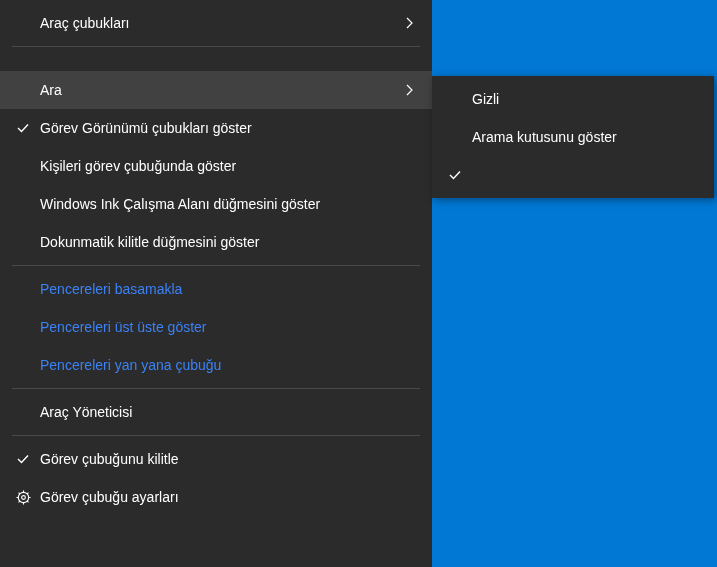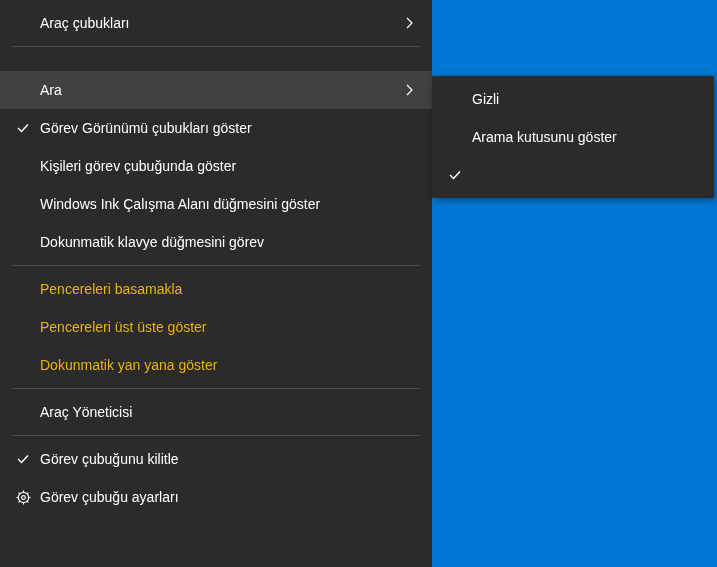--- a/index.html
+++ b/index.html
@@ -42,21 +42,21 @@
       height: 38px;
       padding: 0 18px 0 10px;
       cursor: default;
       position: relative;
     }
     .menu-item.highlighted {
       background: #414141;
       margin-top: 24px;
     }
     .menu-item.disabled {
-      color: #eab308;
+      color: #3b82f6;
     }
     .icon-slot {
       width: 26px;
       display: flex;
       align-items: center;
       justify-content: center;
       flex-shrink: 0;
     }
     .label {
       flex: 1;
@@ -115,38 +115,38 @@
     <span class="label">Kişileri görev çubuğunda göster</span>
   </div>
 
   <div class="menu-item">
     <span class="icon-slot"></span>
     <span class="label">Windows Ink Çalışma Alanı düğmesini göster</span>
   </div>
 
   <div class="menu-item">
     <span class="icon-slot"></span>
-    <span class="label">Dokunmatik klavye düğmesini görev</span>
+    <span class="label">Dokunmatik kilitle düğmesini göster</span>
   </div>
 
   <div class="separator"></div>
 
   <div class="menu-item disabled">
     <span class="icon-slot"></span>
     <span class="label">Pencereleri basamakla</span>
   </div>
 
   <div class="menu-item disabled">
     <span class="icon-slot"></span>
     <span class="label">Pencereleri üst üste göster</span>
   </div>
 
   <div class="menu-item disabled">
     <span class="icon-slot"></span>
-    <span class="label">Dokunmatik yan yana göster</span>
+    <span class="label">Pencereleri yan yana çubuğu</span>
   </div>
 
 
   <div class="separator"></div>
 
   <div class="menu-item">
     <span class="icon-slot"></span>
     <span class="label">Araç Yöneticisi</span>
   </div>
 

